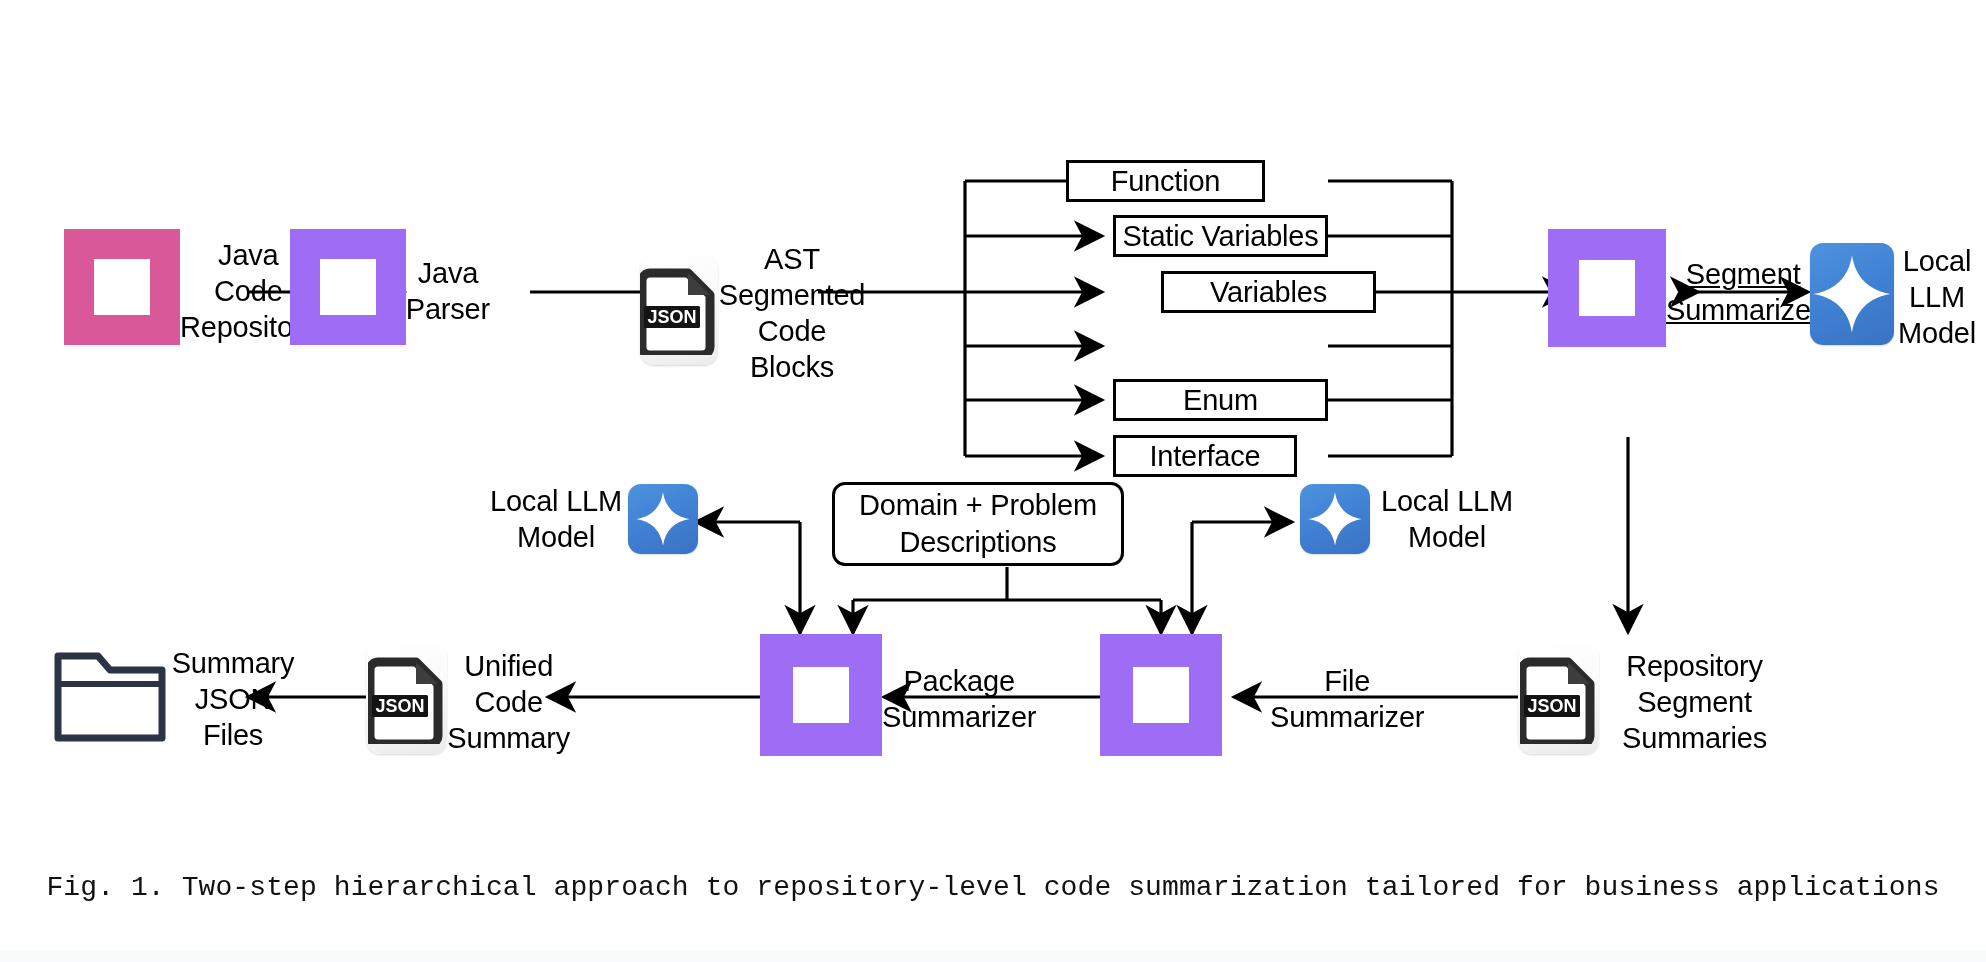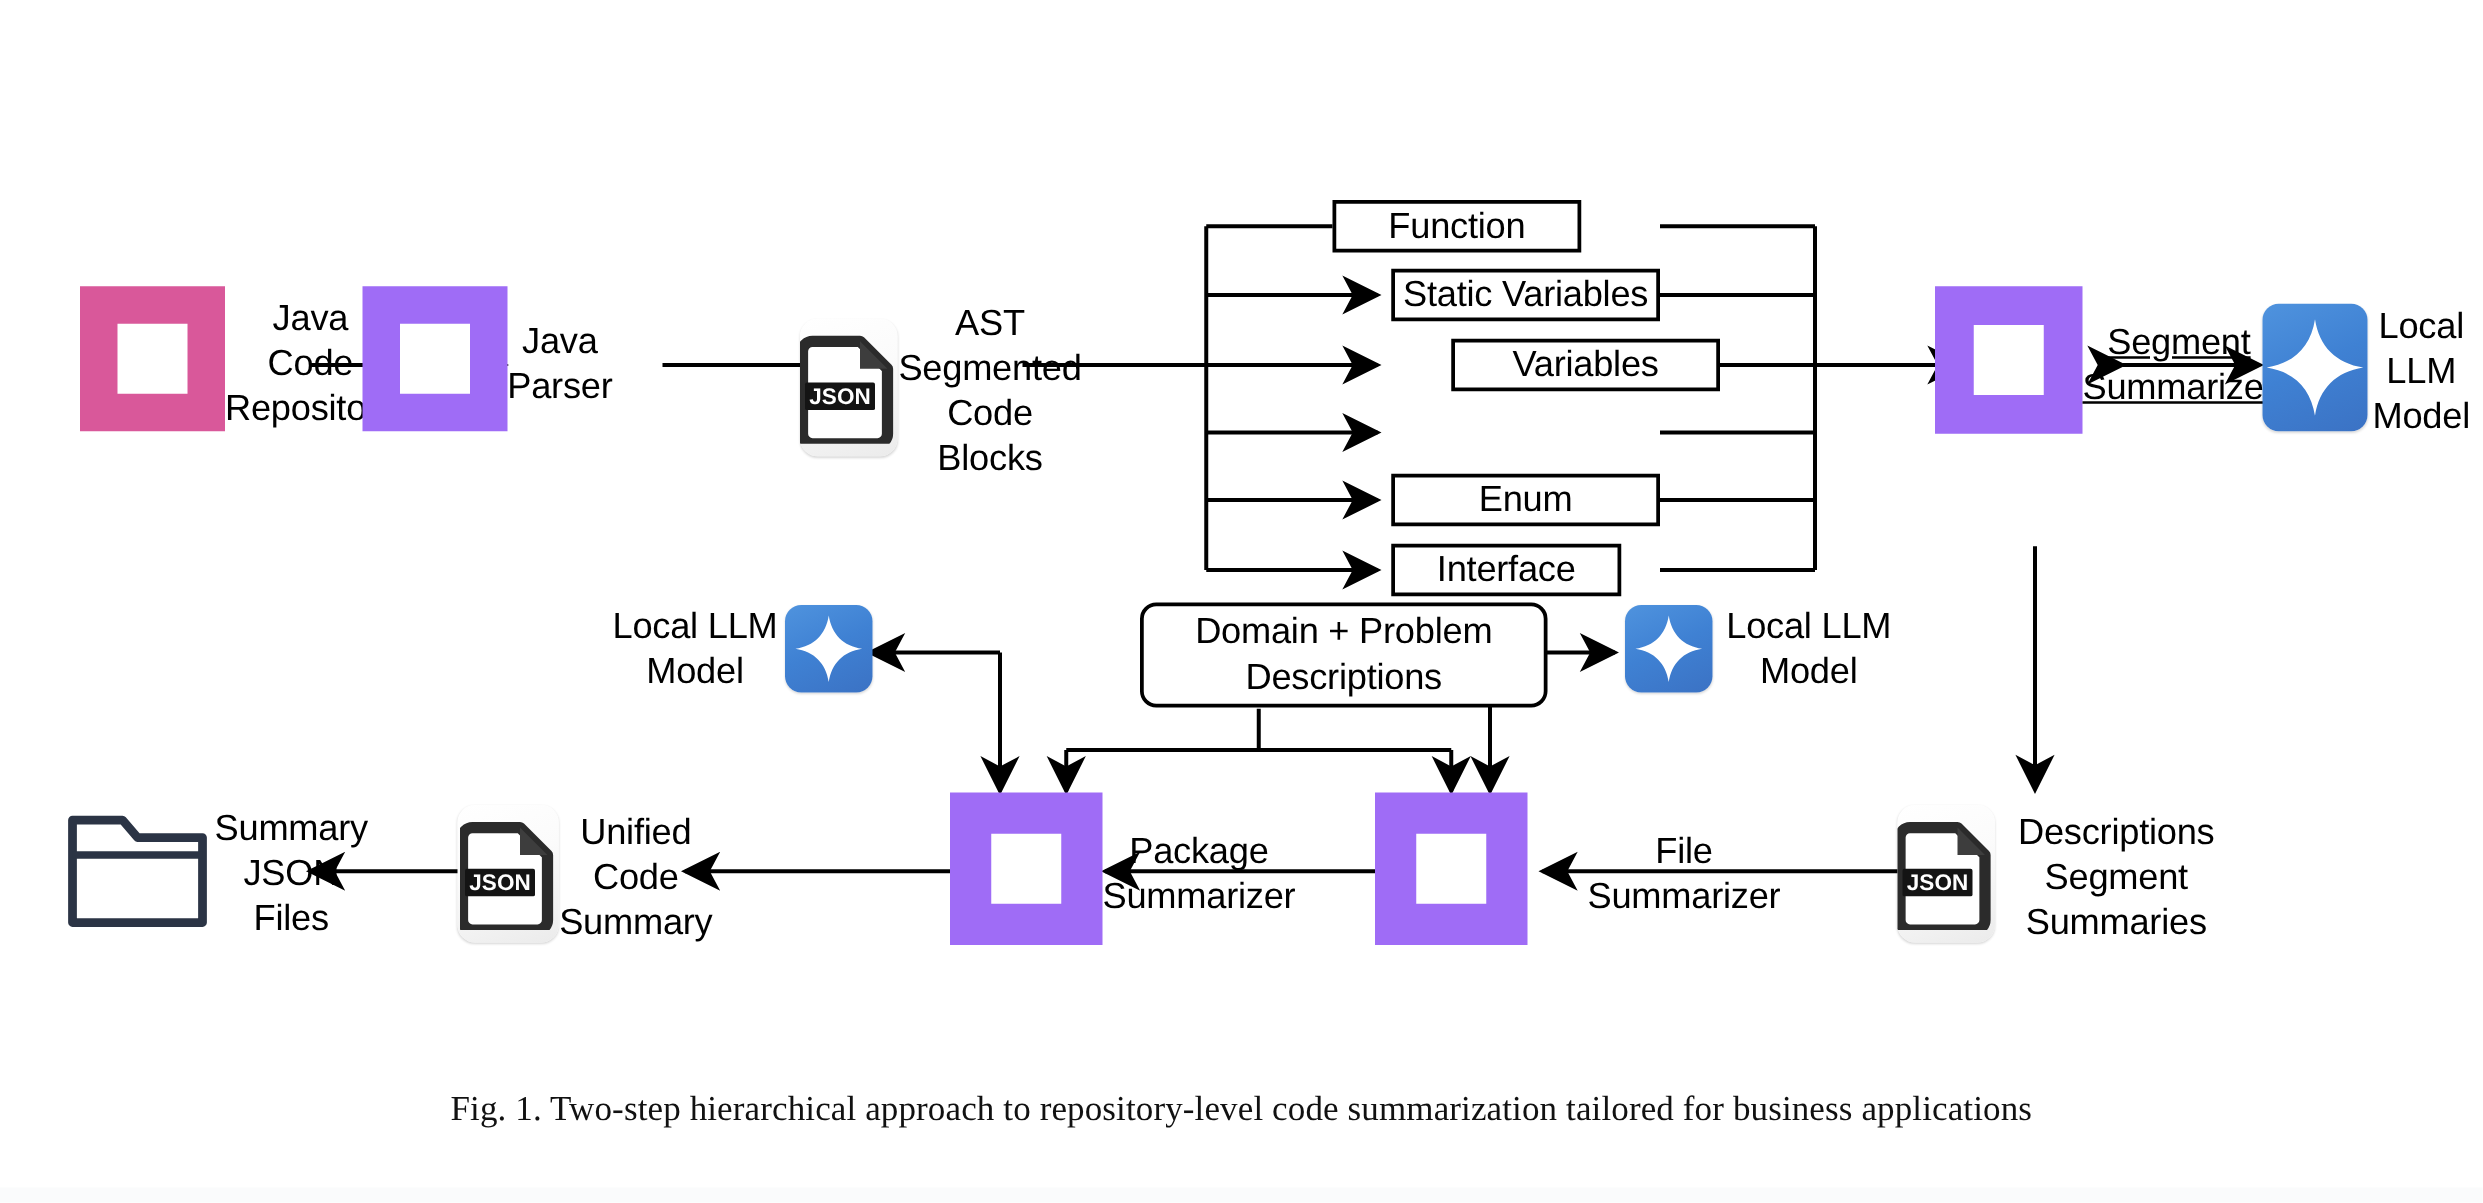--- a/index.html
+++ b/index.html
@@ -125,21 +125,21 @@
   
   .folder-icon { display:block; }
 
   
   #caption {
     position: absolute;
     left: 0;
     top: 872px;
     width: 1986px;
     text-align: center;
-    font-family: Liberation Serif, serif;
+    font-family: Liberation Mono, monospace;
     font-size: 28px;
     color: #111111;
     letter-spacing: 0.1px;
   }
 
   #page-bottom-band {
     position: absolute;
     left: 0;
     top: 950px;
     width: 1986px;
@@ -267,21 +267,21 @@
   <div class="node" style="left:1810px; top:236px; width:170px;">
     <span class="llm-icon" style="width:102px;height:102px;">
       <svg width="84" height="84" viewBox="0 0 100 100" xmlns="http://www.w3.org/2000/svg">
         <path d="M50 4 C54 30 70 46 96 50 C70 54 54 70 50 96 C46 70 30 54 4 50 C30 46 46 30 50 4 Z" fill="#ffffff"></path>
       </svg>
     </span>
     <span class="node-label">Local LLM
 Model</span>
   </div>
 
-  <div class="rounded-box" style="left:912px; top:482px; width:326px; height:84px;">
+  <div class="rounded-box" style="left:832px; top:482px; width:292px; height:84px;">
     <span>Domain + Problem
 Descriptions</span>
   </div>
 
   <div class="side-node" style="left:486px; top:483px;">
     <span class="node-label" style="width:140px;">Local LLM
 Model</span>
     <span class="llm-icon" style="width:70px;height:70px;">
       <svg width="58" height="58" viewBox="0 0 100 100" xmlns="http://www.w3.org/2000/svg">
         <path d="M50 4 C54 30 70 46 96 50 C70 54 54 70 50 96 C46 70 30 54 4 50 C30 46 46 30 50 4 Z" fill="#ffffff"></path>
@@ -341,20 +341,20 @@
 
   <div class="node" style="left:1518px; top:641px; width:272px;">
     <span class="json-icon" style="width:110px;height:110px;">
       <svg width="78" height="90" viewBox="0 0 78 90" xmlns="http://www.w3.org/2000/svg">
         <path d="M10 8 h38 l22 22 v52 a8 8 0 0 1 -8 8 h-52 a8 8 0 0 1 -8 -8 v-66 a8 8 0 0 1 8 -8 z" fill="#ffffff" stroke="#2b2b2b" stroke-width="9" stroke-linejoin="round"></path>
         <path d="M48 8 l22 22 h-22 z" fill="#3d3d3d"></path>
         <rect x="4" y="41" width="56" height="22" rx="1.5" fill="#141414"></rect>
         <text x="32" y="58" font-family="'Liberation Sans',sans-serif" font-size="18" font-weight="bold" fill="#ffffff" text-anchor="middle">JSON</text>
       </svg>
     </span>
-    <span class="node-label">Descriptions Segment
+    <span class="node-label">Repository Segment
 Summaries</span>
   </div>
 
   <div id="caption">Fig. 1.  Two-step hierarchical approach to repository-level code summarization tailored for business applications</div>
 
   <div id="page-bottom-band"></div>
 </div>
 
 </body></html>

